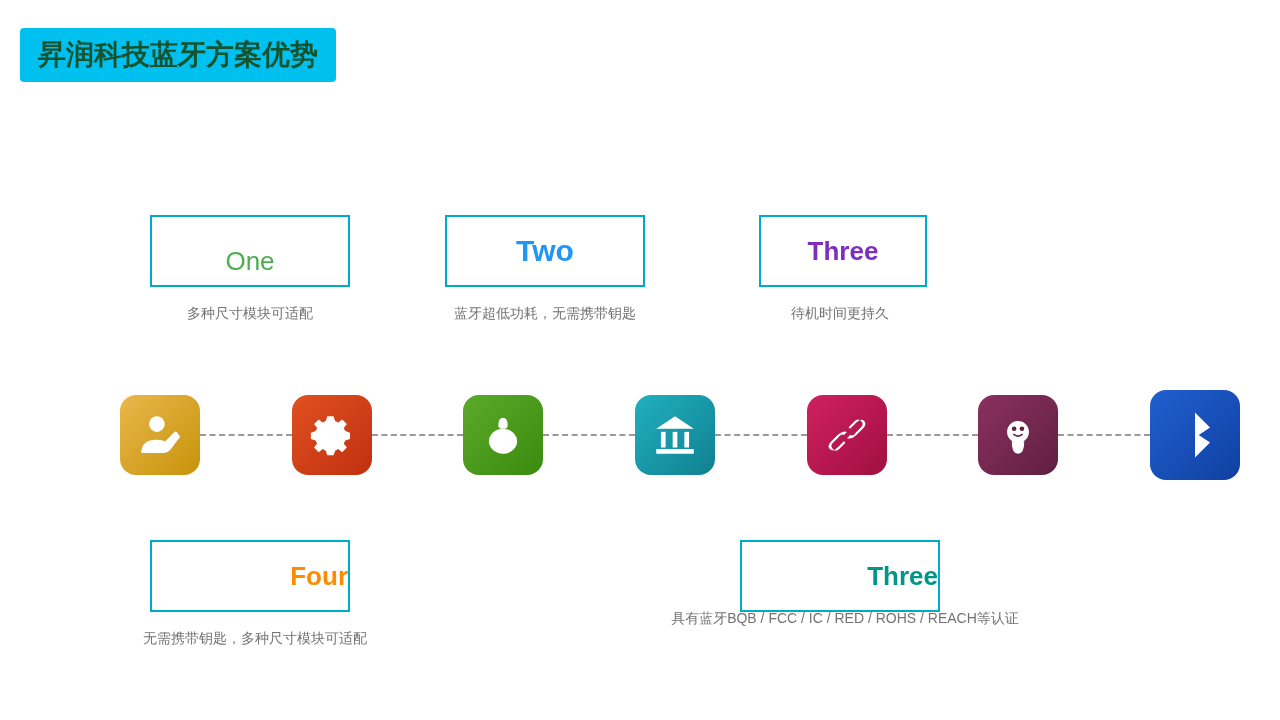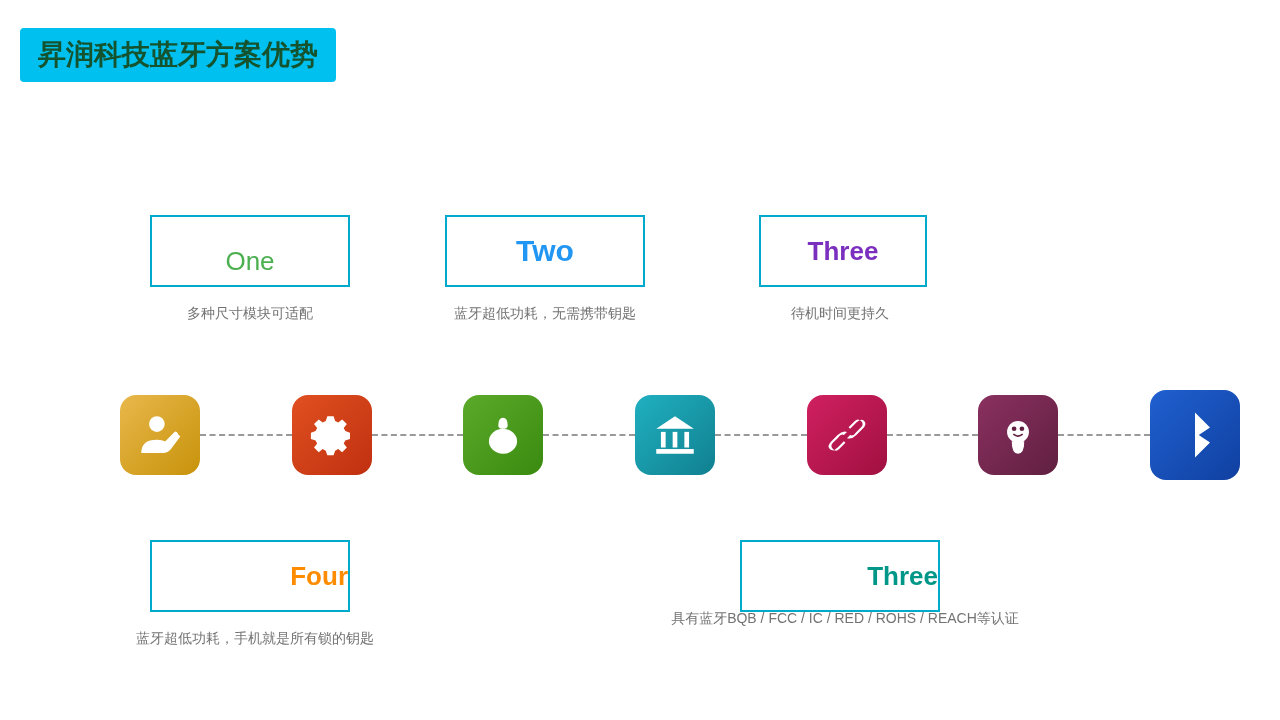--- a/index.html
+++ b/index.html
@@ -195,21 +195,21 @@
       <path d="M32 32 L16 20"></path>
       <path d="M32 32 L16 44"></path>
     </svg>
   </div>
 </div>
 
 <div class="bottom-box orange-text" style="top:540px;left:150px;">
   <span style="color: rgb(255, 140, 0);">Four</span>
 </div>
 <div class="sub-text" style="top:630px;left:90px;width:330px;">
-  <span>蓝牙超低功耗，手机就是所有锁的钥匙</span>
+  <span>无需携带钥匙，多种尺寸模块可适配</span>
 </div>
 
 <div class="bottom-box teal-text" style="top:540px;left:740px;">
   <span style="color: rgb(0, 150, 136);">Three</span>
 </div>
 <div class="sub-text" style="top:610px;left:630px;width:430px;">
   <span>具有蓝牙BQB / FCC / IC / RED / ROHS / REACH等认证</span>
 </div>
 
 </body></html>

